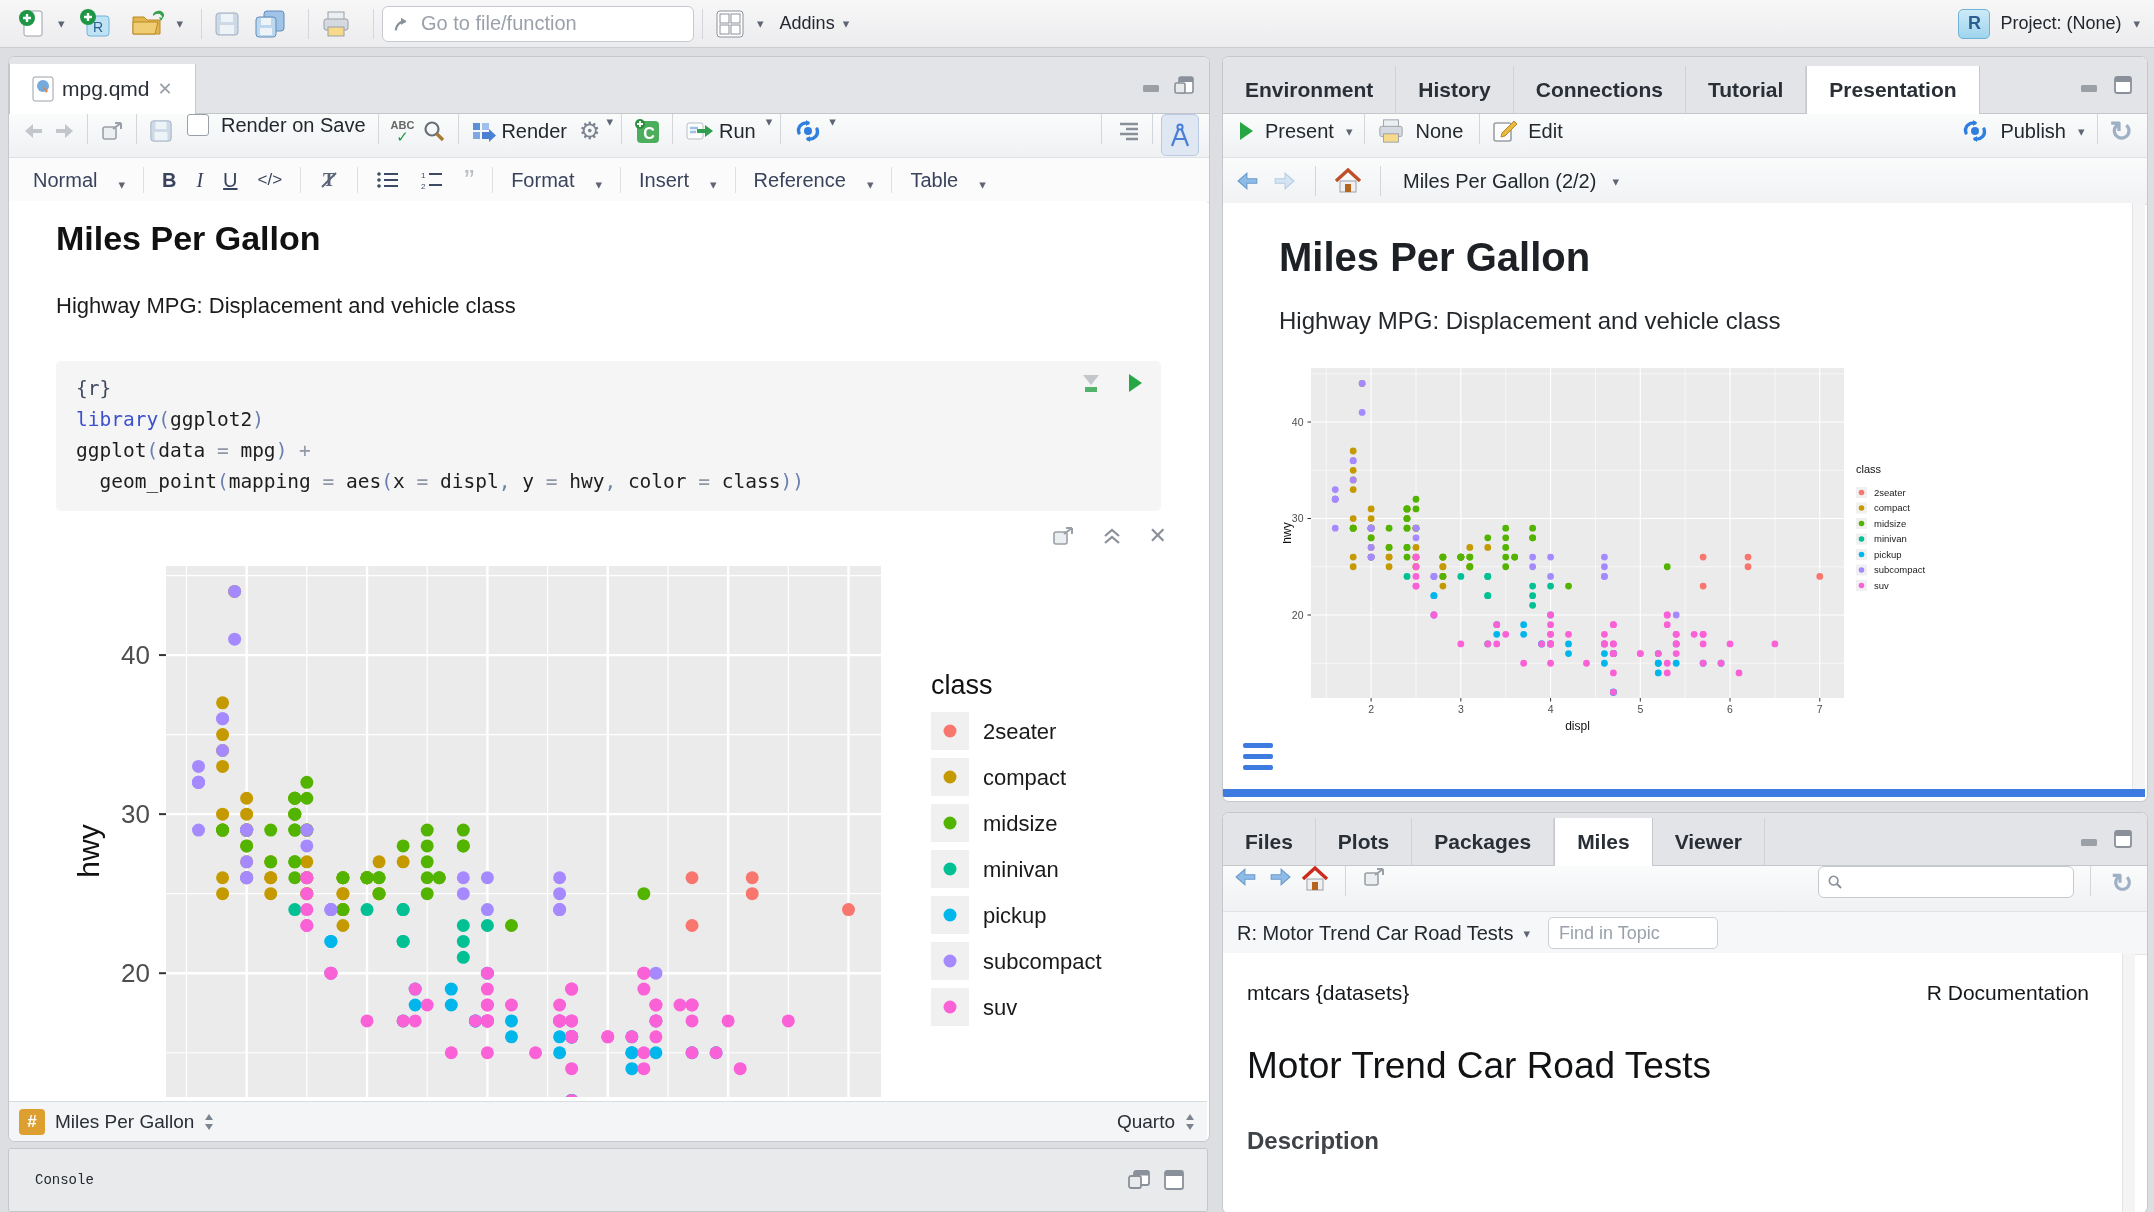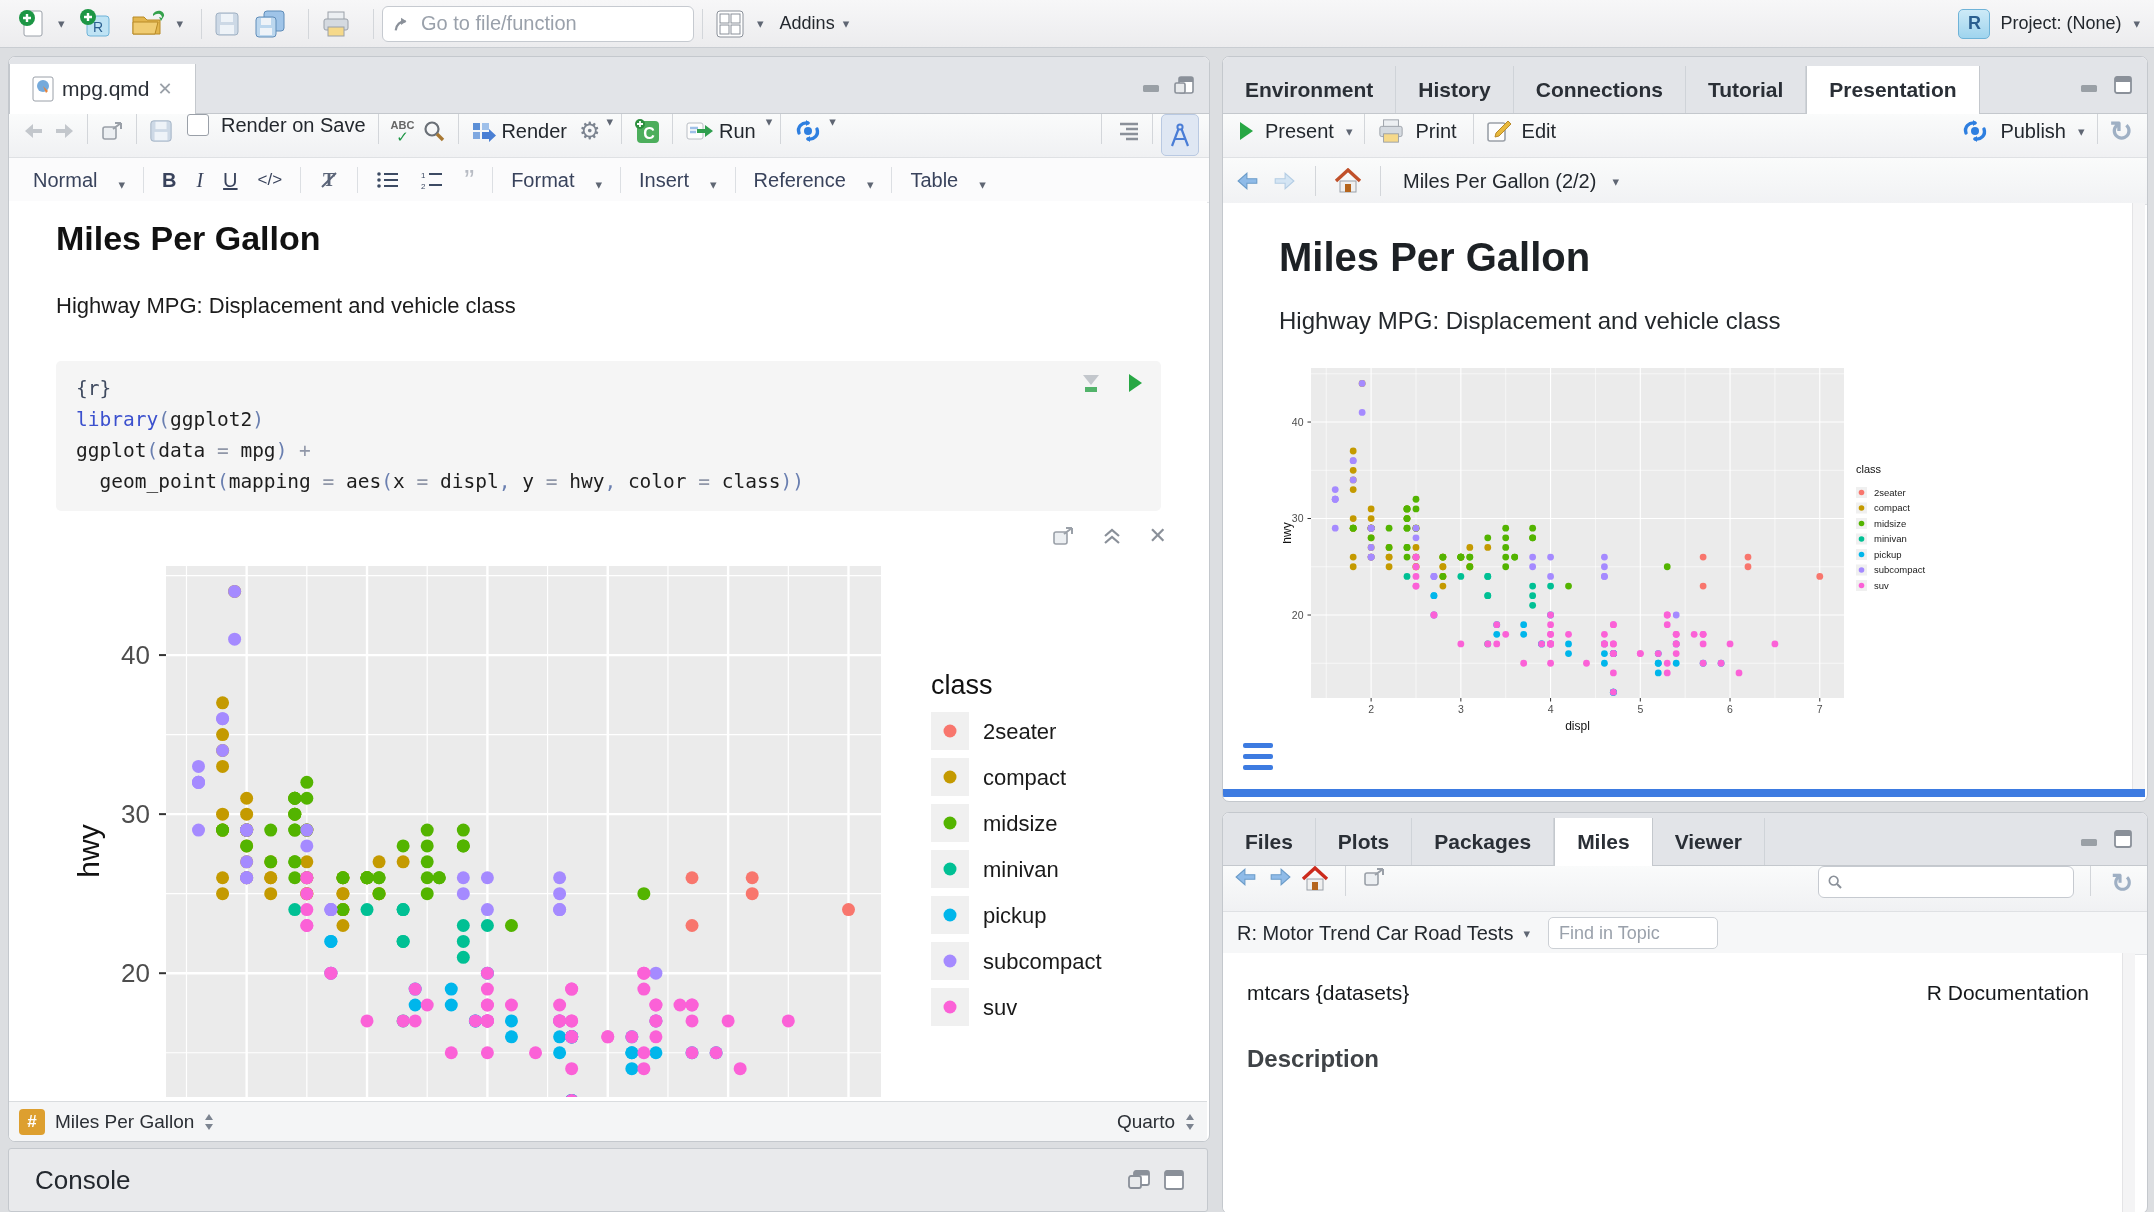--- a/index.html
+++ b/index.html
@@ -47,21 +47,21 @@
   #chunk-btns{position:absolute;right:16px;top:10px;display:flex;gap:22px;align-items:center;}
   #out-ctrls{position:absolute;right:40px;top:322px;display:flex;gap:26px;align-items:center;}
   #left-plot{position:absolute;left:60px;top:340px;width:1140px;height:556px;overflow:hidden;}
   #src-status{position:absolute;left:0;bottom:0;width:1198px;height:40px;background:#f4f5f6;border-top:1px solid #d9dcdf;
               display:flex;align-items:center;padding:0 10px;box-sizing:border-box;font-size:19px;color:#2b2f35;}
   .hash-badge{width:26px;height:26px;background:#dd9f2f;border-radius:4px;color:#fff;font-weight:bold;font-size:17px;
               display:flex;align-items:center;justify-content:center;margin-right:10px;}
   
   #console-pane{left:8px;top:1148px;width:1200px;height:64px;background:#e9eaec;border:1px solid #c4c8cd;border-radius:3px;
                 display:flex;align-items:center;padding:0 22px;box-sizing:border-box;}
-  #console-pane .t-label{font-size:26px;}
+  #console-pane .t-label{font-size:14px;font-family:Liberation Mono, monospace;}
   
   #pres-pane{left:1222px;top:56px;width:924px;height:744px;}
   #pres-tabbar{height:56px;}
   #pres-toolbar{height:44px;}
   #pres-nav{height:46px;background:linear-gradient(#fafbfb,#f1f2f4);border-bottom:1px solid #dfe1e4;display:flex;align-items:center;padding:0 12px;gap:10px;}
   #slide{position:absolute;left:0;top:146px;width:922px;height:586px;background:#fff;}
   #slide-title{position:absolute;left:56px;top:32px;font-size:40px;font-weight:bold;color:#1d2125;}
   #slide-subtitle{position:absolute;left:56px;top:104px;font-size:24px;color:#24282c;}
   #small-plot{position:absolute;left:60px;top:158px;width:740px;height:390px;}
   #hamburger{position:absolute;left:20px;top:540px;display:flex;flex-direction:column;gap:6px;}
@@ -721,21 +721,21 @@
       <span class="t-label">Present</span>
       <span class="caret">▾</span>
     </span>
     <div class="tb-sep"></div>
     <span class="ibtn menu-item">
       <svg width="28" height="26" viewBox="0 0 30 28">
           <rect x="7" y="2" width="16" height="8" fill="#eceff2" stroke="#9aa0a8"></rect>
           <rect x="3" y="9" width="24" height="11" rx="2" fill="#d5dae0" stroke="#9aa0a8"></rect>
           <rect x="7" y="17" width="16" height="9" fill="#f6d98a" stroke="#9aa0a8"></rect>
         </svg>
-      <span class="t-label">Print</span>
+      <span class="t-label">None</span>
     </span>
     <div class="tb-sep"></div>
     <span class="ibtn menu-item">
       <svg width="26" height="24" viewBox="0 0 26 24">
           <rect x="2" y="4" width="17" height="18" rx="2" fill="#fdfdfd" stroke="#9aa0a8" stroke-width="1.6"></rect>
           <path d="M10 14L22 2l3 3-12 12-4 1z" fill="#e8b93c" stroke="#b8892a"></path>
         </svg>
       <span class="t-label">Edit</span>
     </span>
     <span class="ibtn menu-item" style="margin-left:auto;">
@@ -1129,16 +1129,17 @@
       <span>R: Motor Trend Car Road Tests</span>
       <span class="caret">▾</span>
     </span>
     <input id="find-topic" type="text" placeholder="Find in Topic" style="">
   </div>
   <div id="help-doc">
     <div id="help-row1">
       <span>mtcars {datasets}</span>
       <span>R Documentation</span>
     </div>
+    <div id="help-title">Motor Trend Car Road Tests</div>
     <div id="help-section">Description</div>
     <div class="vscroll"></div>
   </div>
 </div>
 
 </body></html>

